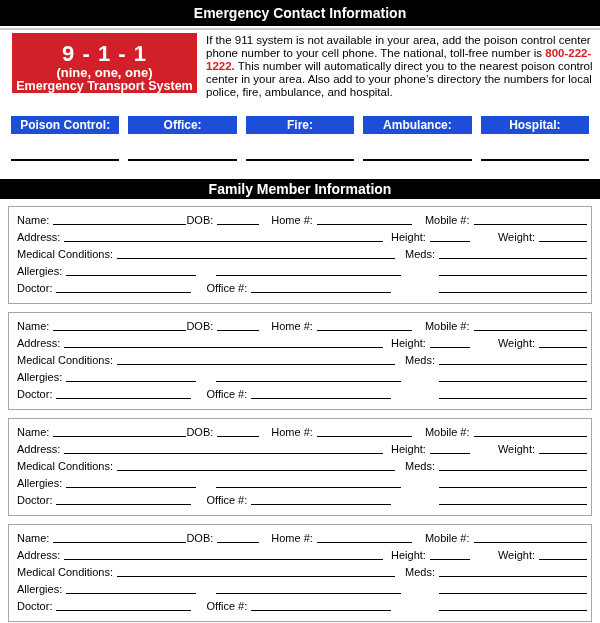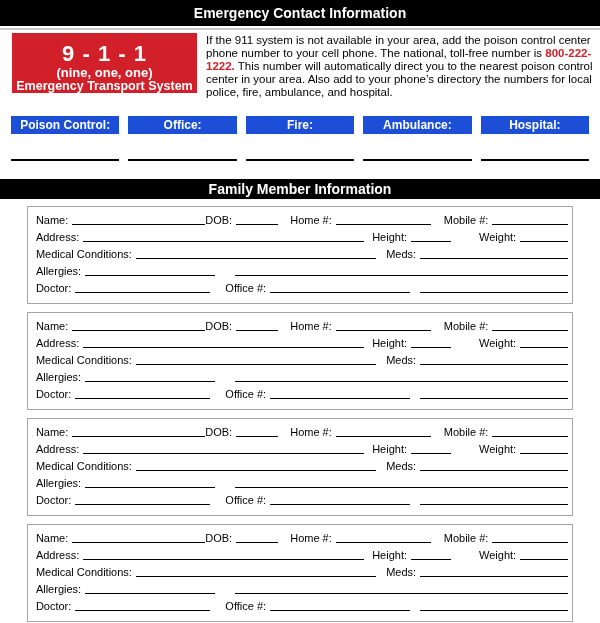--- a/index.html
+++ b/index.html
@@ -30,21 +30,21 @@
     display:grid; grid-template-columns:repeat(5,1fr); gap:9px;
     margin:17px 11px 0 11px;
   }
   .contact-box {
     background:#1d4ed8; color:#fff; font-weight:bold; font-size:12px;
     text-align:center; height:18px; line-height:18px; white-space:nowrap; overflow:hidden;
   }
   .contact-lines { margin-top:25px; }
   .contact-line { border-bottom:2px solid #000; height:2px; }
   .family-bar { height:20px; line-height:21px; font-size:14px; margin-top:18px; }
-  .members { margin:7px 8px 0 8px; display:flex; flex-direction:column; gap:8px;align-items:center; }
+  .members { margin:7px 8px 0 8px; display:flex; flex-direction:column; gap:8px; }
   .member { border:1px solid #a6a6a6; background:#fff; padding:4px 4px 7px 8px; }
   .frow { display:flex; align-items:flex-end; height:17px; }
   .lbl { font-size:11px; line-height:15px; white-space:nowrap; }
   .u {
     border-bottom:1px solid #000; height:0; display:inline-block;
     margin:0 0 3px 4px;
   }
   .uflex { flex:1; }
   .ml8{margin-left:8px}.ml10{margin-left:10px}.ml12{}
   .ml13{margin-left:13px}.ml14{margin-left:28px}.ml15{margin-left:15px}

